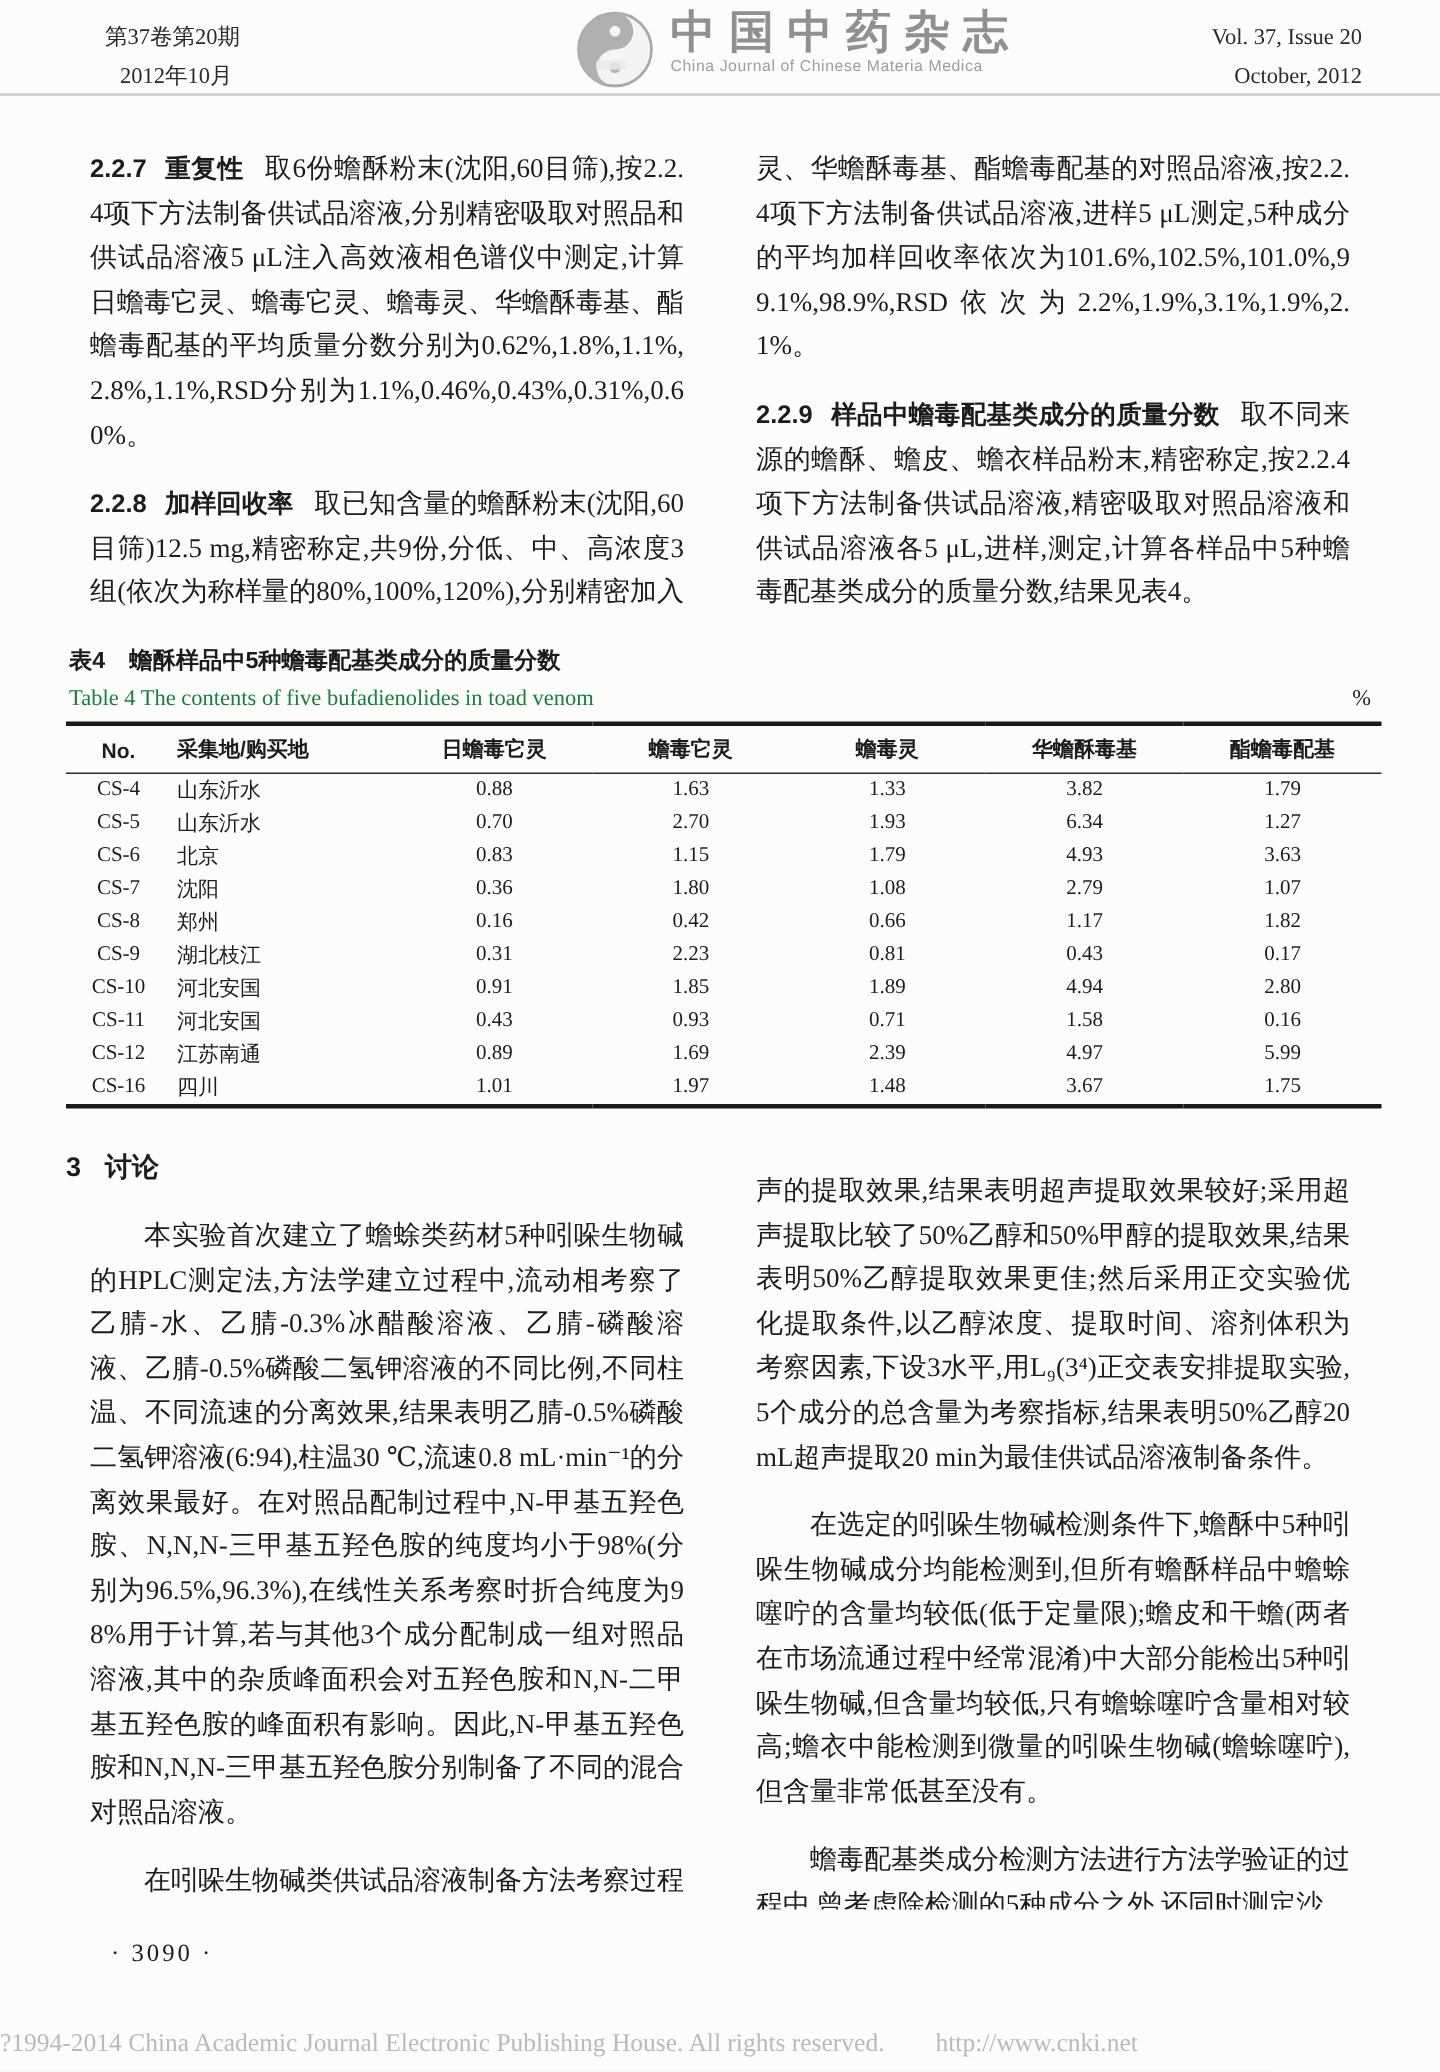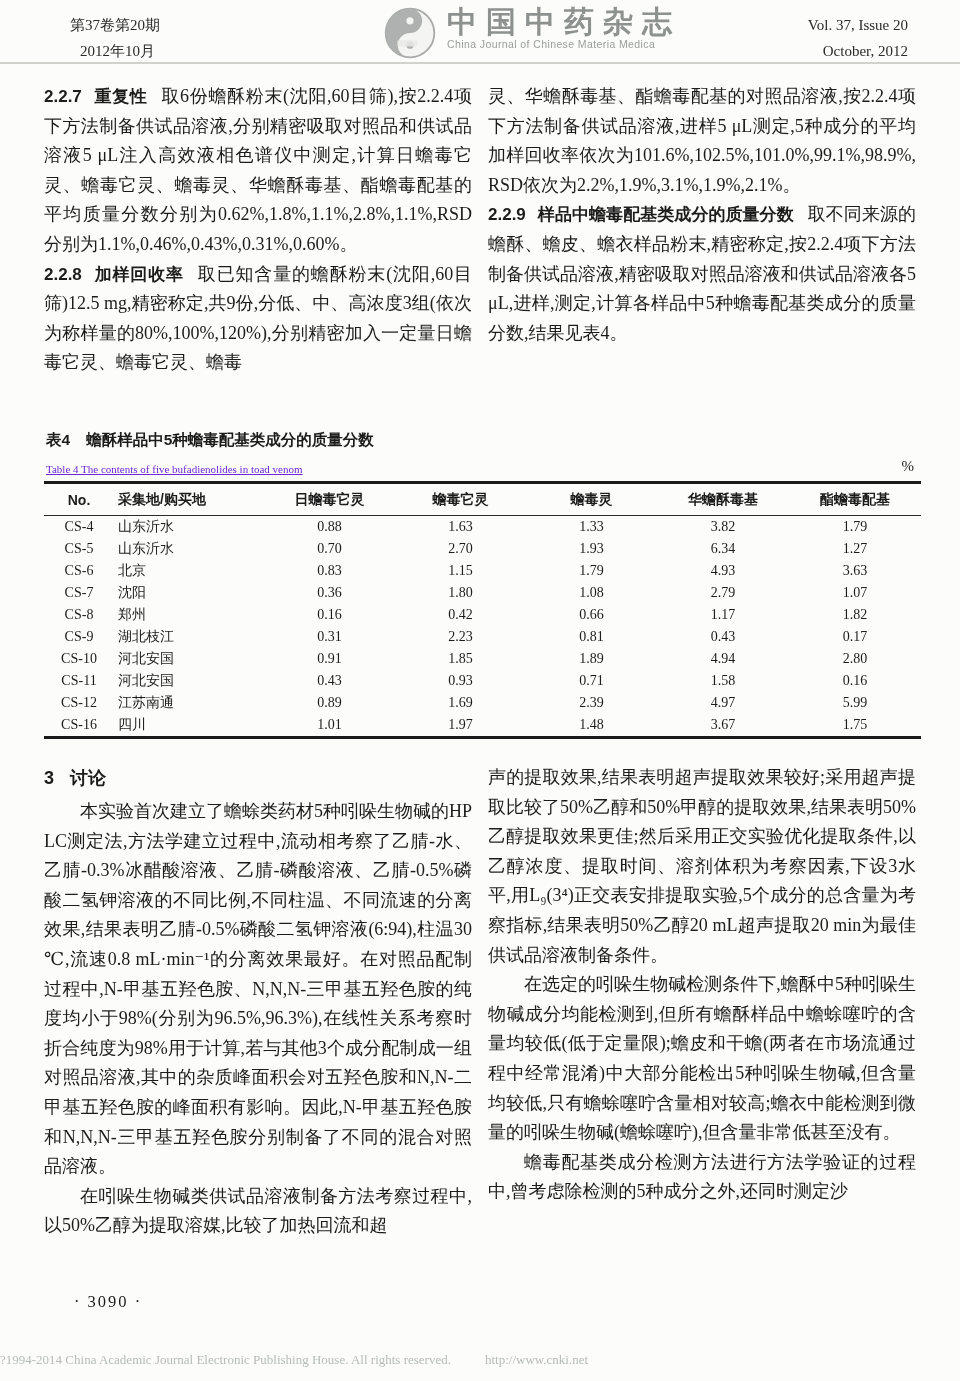--- a/index.html
+++ b/index.html
@@ -28,57 +28,57 @@
   .jt-en{font-size:10.5px;color:#9a9e9d;letter-spacing:.4px;white-space:nowrap;
     font-family:"Liberation Sans","DejaVu Sans",sans-serif;}
   .hdr-rule{height:2px;background:#d2d2cd;margin:0;}
   
   .content{width:872px;margin:0 auto;}
   .cols{display:flex;justify-content:space-between;}
   .col{width:428px;}
   .cols-top{margin-top:18px;height:332px;overflow:hidden;}
   .cols-bottom{margin-top:24px;height:510px;overflow:hidden;}
   .para{
-    margin:0;font-size:18px;line-height:29.6px;
+    margin:16px;font-size:18px;line-height:29.6px;
     text-align:justify;word-break:break-all;
   }
   .para.indent{text-indent:2em;}
   .hnum{font-family:"Liberation Sans","DejaVu Sans",sans-serif;font-weight:bold;margin-right:12px;font-size:17px;}
   .htitle{font-family:"Liberation Sans","DejaVu Sans",sans-serif;font-weight:bold;margin-right:14px;font-size:17px;}
   .sec-heading{
     margin:0 0 4px 0;font-size:18px;line-height:30px;
     font-family:"Liberation Sans","DejaVu Sans",sans-serif;font-weight:bold;
   }
   .sec-heading .num{margin-right:16px;}
   
   .tbl-block{margin-top:16px;}
   .tbl-cap-cn{
     font-size:15.5px;font-weight:bold;margin:0 0 7px 2px;
     font-family:"Liberation Sans","DejaVu Sans",sans-serif;
   }
   .tbl-cap-cn .capnum{margin-right:16px;}
   .tbl-cap-row{display:flex;justify-content:space-between;align-items:flex-end;margin:0 2px 6px 2px;}
-  .tbl-cap-en{font-size:11px;color:#6d28d9;text-decoration:underline;}
+  .tbl-cap-en{font-size:15px;color:#15803d;}
   .tbl-unit{font-size:15px;color:#222;}
   table.data{
     width:877px;border-collapse:collapse;
     border-top:3px solid #1a1a1a;border-bottom:3px solid #1a1a1a;
   }
   table.data th{
     font-family:"Liberation Sans","DejaVu Sans",sans-serif;
     font-weight:bold;font-size:14px;height:31px;
     border-bottom:1.5px solid #2a2a2a;text-align:center;padding:0;
   }
   table.data td{font-size:14px;height:22px;text-align:center;padding:0;}
   table.data th.al,table.data td.al{text-align:left;padding-left:4px;}
   
   .pagenum{position:absolute;left:74px;top:1292px;font-size:16.5px;letter-spacing:2px;}
   .copyright{
     position:absolute;left:0;top:1352px;width:850px;
-    font-size:13px;color:#b6bcb6;white-space:nowrap;
+    font-size:17px;color:#b6bcb6;white-space:nowrap;
     font-family:"Liberation Serif","DejaVu Serif",serif;
   }
   .copyright .url{margin-left:34px;color:#b6bcb6;text-decoration:none;}
 </style>
 </head>
 <body>
 
 <div class="page">
 
   <div class="hdr">

